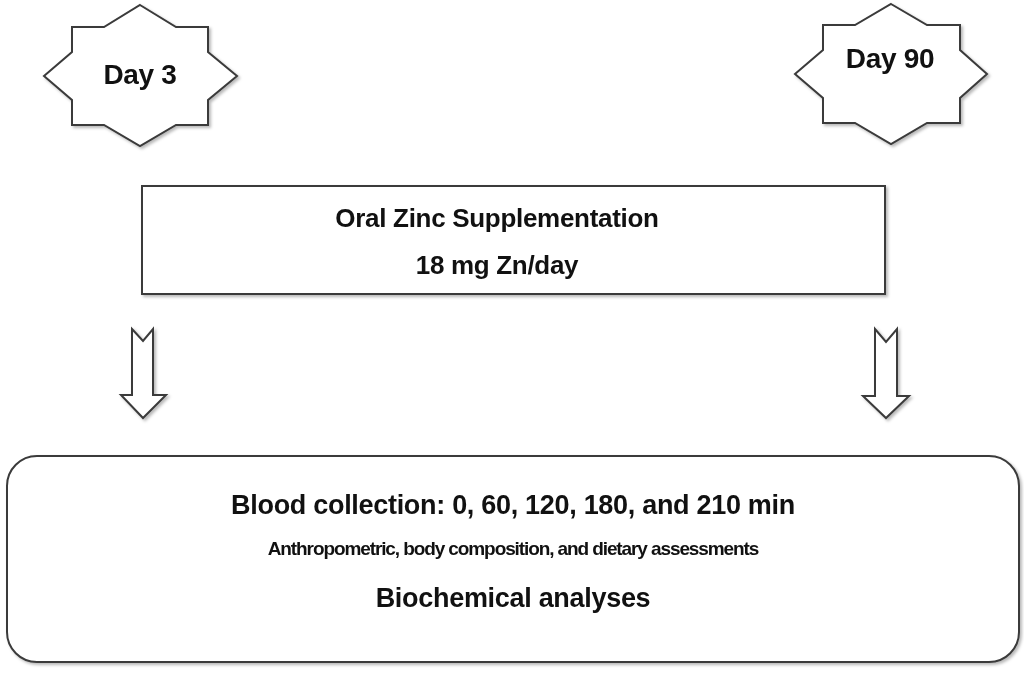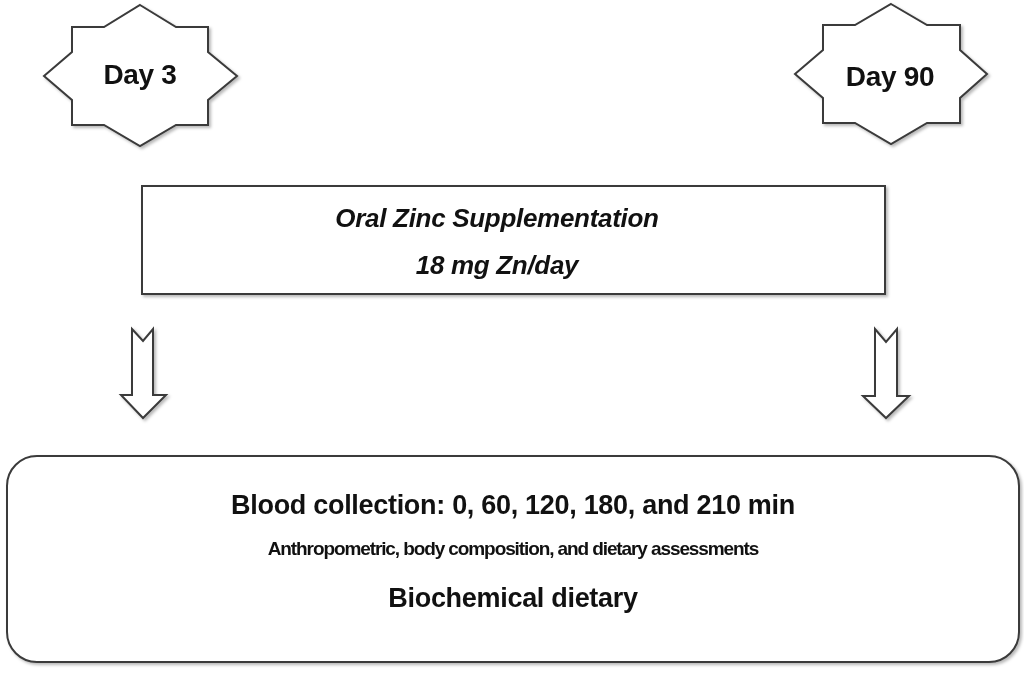--- a/index.html
+++ b/index.html
@@ -37,21 +37,20 @@
       line-height: 1;
       letter-spacing: -0.3px;
     }
     .star-label {
       font-size: 28px;
     }
     .rect-label {
       font-size: 26px;
       width: 710px;
       left: 142px;
-      font-style: italic;
     }
     .bottom-label {
       font-size: 27px;
       width: 1012px;
       left: 7px;
     }
     .bottom-label.wide {
       letter-spacing: -1.1px;
       font-size: 19px;
     }
@@ -73,20 +72,20 @@
   <rect class="shape" x="142" y="186" width="743" height="108"></rect>
 
   <polygon class="shape" points="132,329 143,341 153,329 153,395 166,395 143,418 121,395 132,395"></polygon>
 
   <polygon class="shape" points="875,329 886,342 897,329 897,396 909,396 886,418 863,396 875,396"></polygon>
 
   <rect class="shape" x="7" y="456" width="1012" height="206" rx="30" ry="30"></rect>
 </svg>
 
 <div class="label star-label" style="left:92px; top:61px; width:96px;">Day 3</div>
-<div class="label star-label" style="left:832px; top:63px; width:116px;">Day 90</div>
+<div class="label star-label" style="left:832px; top:45px; width:116px;">Day 90</div>
 
 <div class="label rect-label" style="top:205px;">Oral Zinc Supplementation</div>
 <div class="label rect-label" style="top:252px;">18 mg Zn/day</div>
 
 <div class="label bottom-label" style="top:492px;">Blood collection: 0, 60, 120, 180, and 210 min</div>
 <div class="label bottom-label wide" style="top:539px;">Anthropometric, body composition, and dietary assessments</div>
-<div class="label bottom-label" style="top:585px;">Biochemical dietary</div>
+<div class="label bottom-label" style="top:585px;">Biochemical analyses</div>
 
 </body></html>

